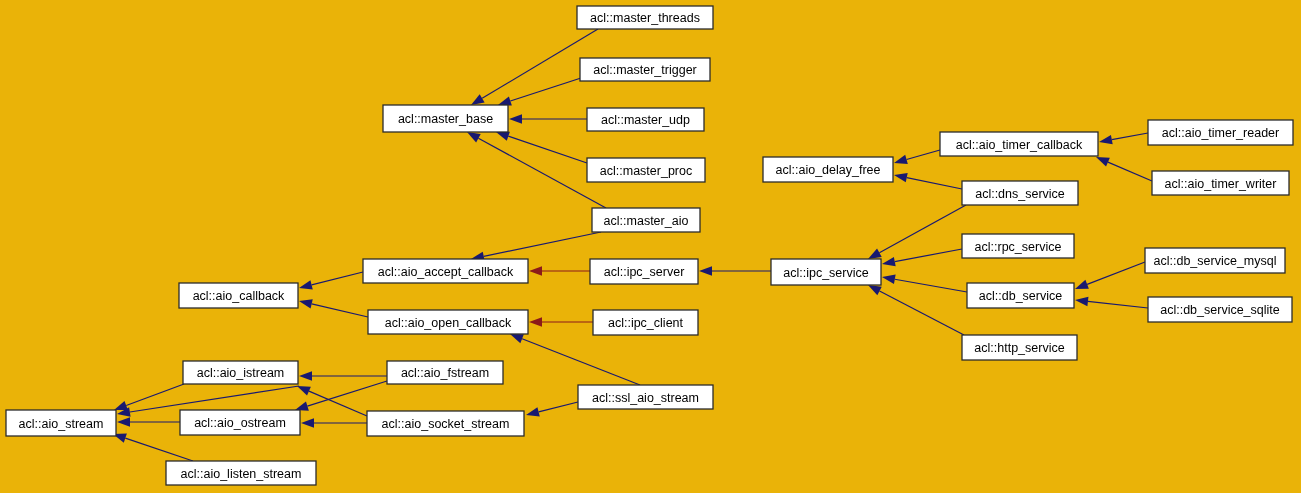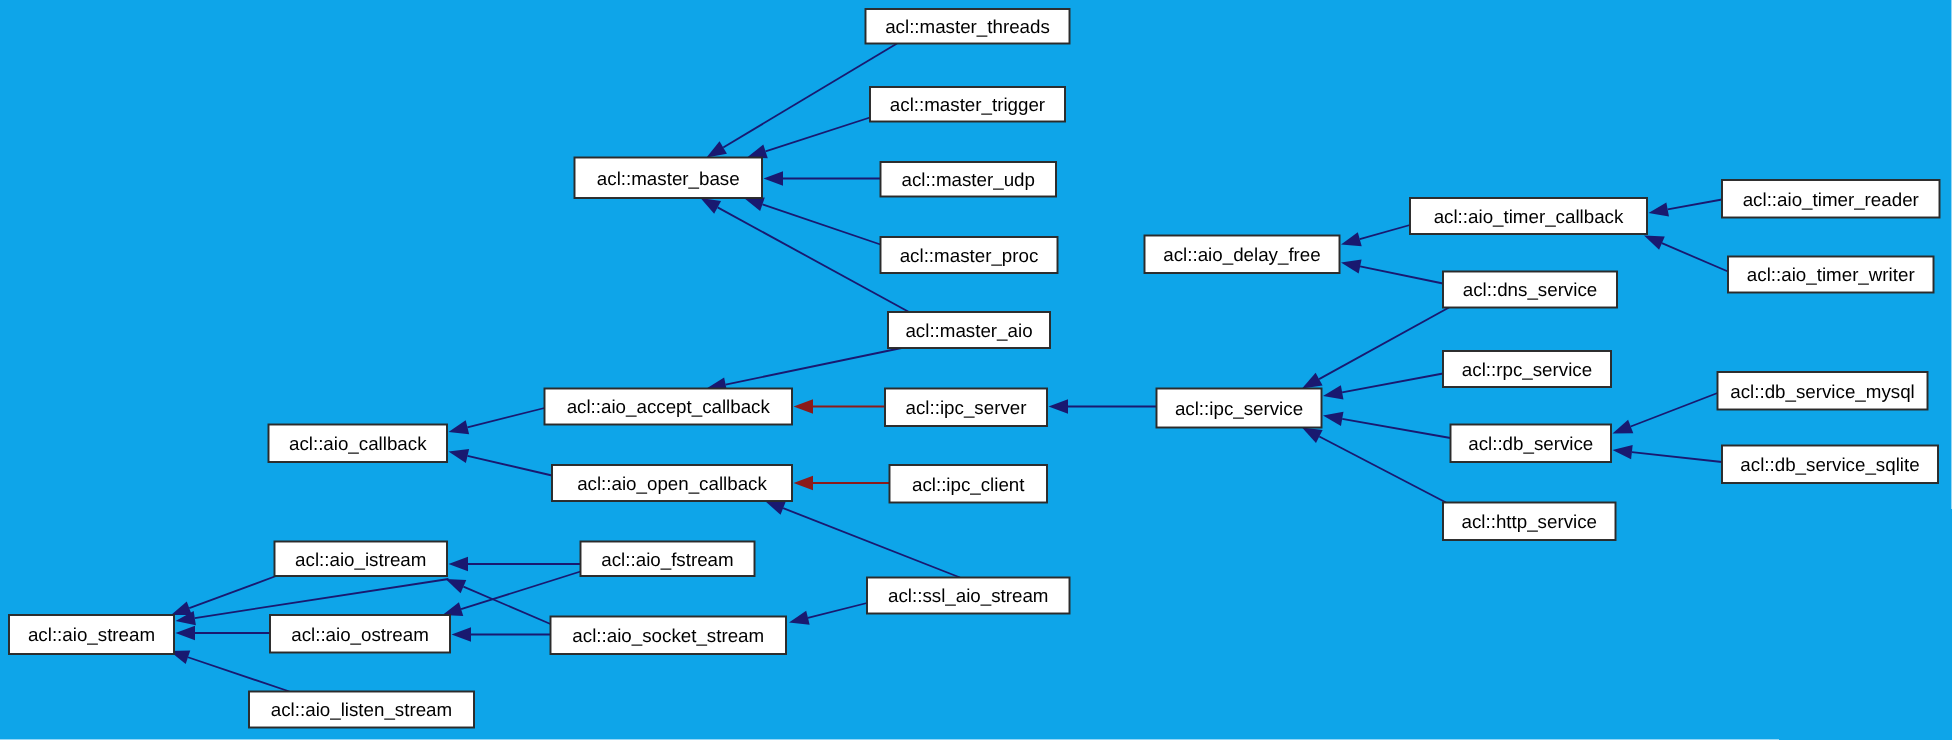--- a/index.html
+++ b/index.html
@@ -4,21 +4,21 @@
 <style>
   html, body {
     margin: 0;
     padding: 0;
     background: #ffffff;
   }
   .graph-wrap {
     position: relative;
     width: 1301px;
     height: 493px;
-    background: #0ea5e9;
+    background: #eab308;
   }
   svg text {
     font-family: "Liberation Sans", sans-serif;
     font-size: 12.5px;
   }
 </style>
 </head>
 <body>
 
 <div class="graph-wrap">

